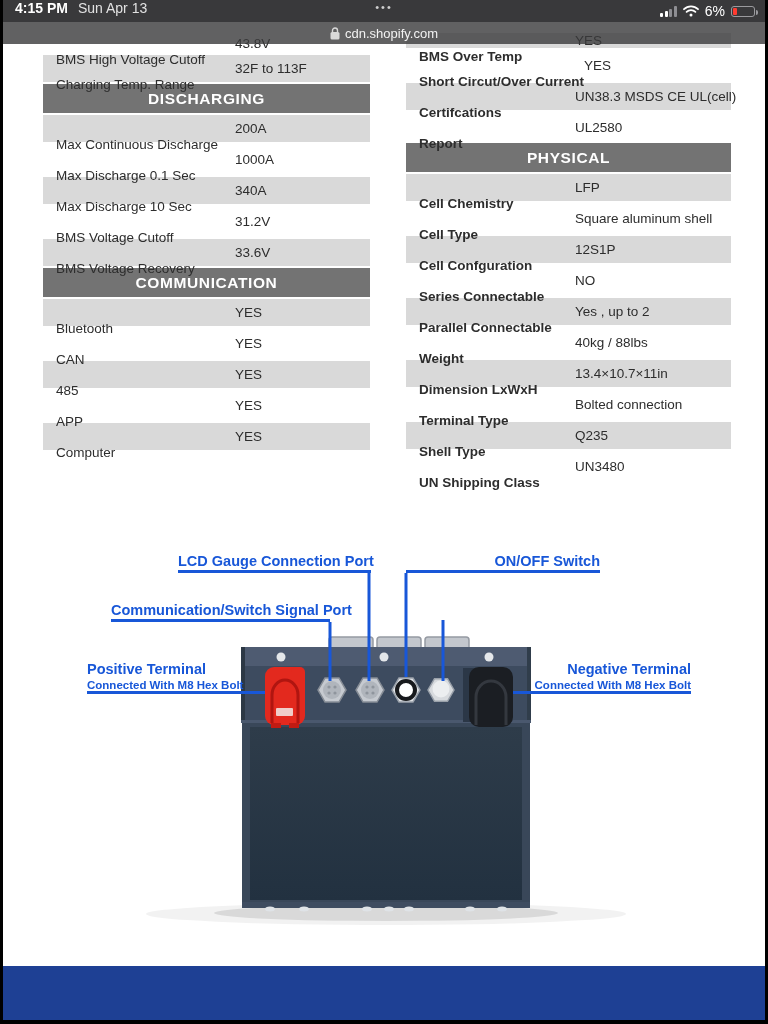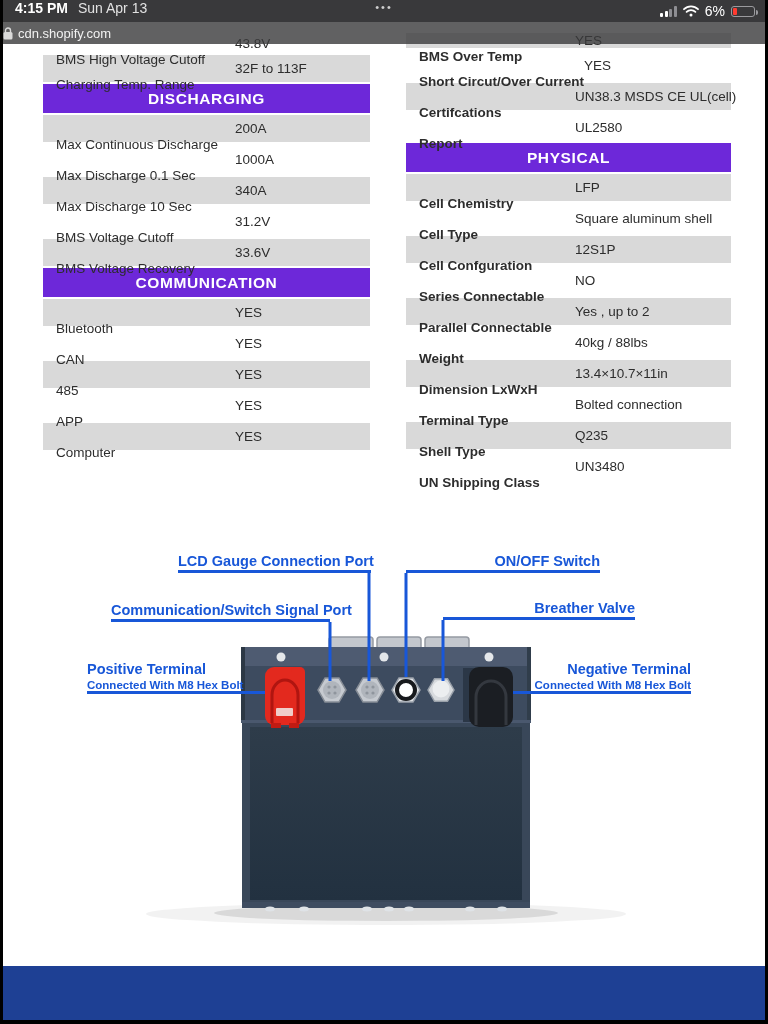--- a/index.html
+++ b/index.html
@@ -3,21 +3,21 @@
 <meta charset="utf-8">
 <style>
   * { margin:0; padding:0; box-sizing:border-box; }
   html,body { width:768px; height:1024px; }
   body { background:#000; font-family:"Liberation Sans", sans-serif; position:relative; overflow:hidden; }
   .screen { position:absolute; left:3px; right:3px; top:0; bottom:4px; background:#fff; overflow:hidden; }
 
   
   .statusbar { position:absolute; left:0; right:0; top:0; z-index:50; }
   .sb-row1 { height:22px; background:#39393b; position:relative; display:flex; align-items:center; color:#fff; }
-  .sb-row2 { height:22px; background:rgba(57,57,59,0.80); position:relative; display:flex; align-items:center; color:#f2f2f2; }
+  .sb-row2 { height:22px; background:rgba(57,57,59,0.80); position:relative; display:flex; align-items:center; justify-content:center; color:#f2f2f2; }
   .sb-left { position:absolute; left:12px; top:0; height:22px; display:flex; gap:10px; }
   .sb-time { font-weight:bold; font-size:14px; }
   .sb-date { font-size:14px; opacity:.85; }
   .sb-dots { position:absolute; left:50%; transform:translateX(-50%); top:1px; font-size:11px; letter-spacing:2px; color:#cfcfcf; }
   .sb-right { position:absolute; right:10px; top:0; height:22px; display:flex; align-items:center; gap:6px; }
   .sig { display:flex; align-items:flex-end; gap:1.5px; height:11px; }
   .sig i { display:block; width:3px; border-radius:1px; background:#8e8e93; }
   .sig i.on { background:#fff; }
   .sig i:nth-child(1){height:4px} .sig i:nth-child(2){height:6px} .sig i:nth-child(3){height:8px} .sig i:nth-child(4){height:11px}
   .sb-batt-pct { font-size:14px; color:#fff; }
@@ -30,21 +30,21 @@
   .tbl { position:absolute; font-size:13.5px; color:#2d2d2d; }
   .tbl-left { left:40px; top:33px; width:327px; }
   .tbl-right { left:403px; top:31px; width:325px; }
   .row { height:31px; display:flex; align-items:center; background:#fff; }
   .row.shaded { background:#d9d9d9; background-clip:content-box; padding:2px 0; }
   .row .lbl { flex:0 0 192px; padding-left:13px; white-space:nowrap;margin-top:32px; }
   .tbl-right .row .lbl { flex:0 0 169px;font-weight:bold; }
   .row .val { flex:1; white-space:nowrap; }
   .row.partial { height:20px; }
   .tbl-right .row.partial { height:19px; }
-  .sec-header { height:29px; background:#6d28d9; color:#fff; font-weight:bold; font-size:15.5px; letter-spacing:.6px; display:flex; align-items:center; justify-content:center; }
+  .sec-header { height:29px; background:#737373; color:#fff; font-weight:bold; font-size:15.5px; letter-spacing:.6px; display:flex; align-items:center; justify-content:center; }
 
   
   .diagram { position:absolute; left:0; top:540px; width:768px; height:426px; }
   .diagram svg { position:absolute; left:0; top:0; }
   .dlabel { position:absolute; color:#1857d8; font-weight:bold; font-size:14.5px; line-height:18px; border-bottom:3px solid #1857d8; white-space:nowrap; }
   .dlabel.tr { text-align:right; }
   .dlabel .sub { font-size:11.5px; line-height:14px; }
   #lbl-lcd { left:175px; top:12px; width:193px; height:21px; }
   #lbl-onoff { left:403px; top:12px; width:194px; height:21px; }
   #lbl-comm { left:108px; top:61px; width:219px; height:21px; }
@@ -248,21 +248,20 @@
         <path d="M327,82 V141"></path>
         <path d="M366,33 V141"></path>
         <path d="M403,33 V137"></path>
         <path d="M440,80 V141"></path>
       </g>
     </svg>
 
     <div class="dlabel" id="lbl-lcd">LCD Gauge Connection Port</div>
     <div class="dlabel tr" id="lbl-onoff">ON/OFF Switch</div>
     <div class="dlabel" id="lbl-comm">Communication/Switch Signal Port</div>
-    <div class="dlabel tr" id="lbl-breather">Breather Valve</div>
     <div class="dlabel" id="lbl-pos">
       <div>Positive Terminal</div>
       <div class="sub">Connected With M8 Hex Bolt</div>
     </div>
     <div class="dlabel" id="lbl-neg">
       <div>Negative Terminal</div>
       <div class="sub">Connected With M8 Hex Bolt</div>
     </div>
   </div>
 

